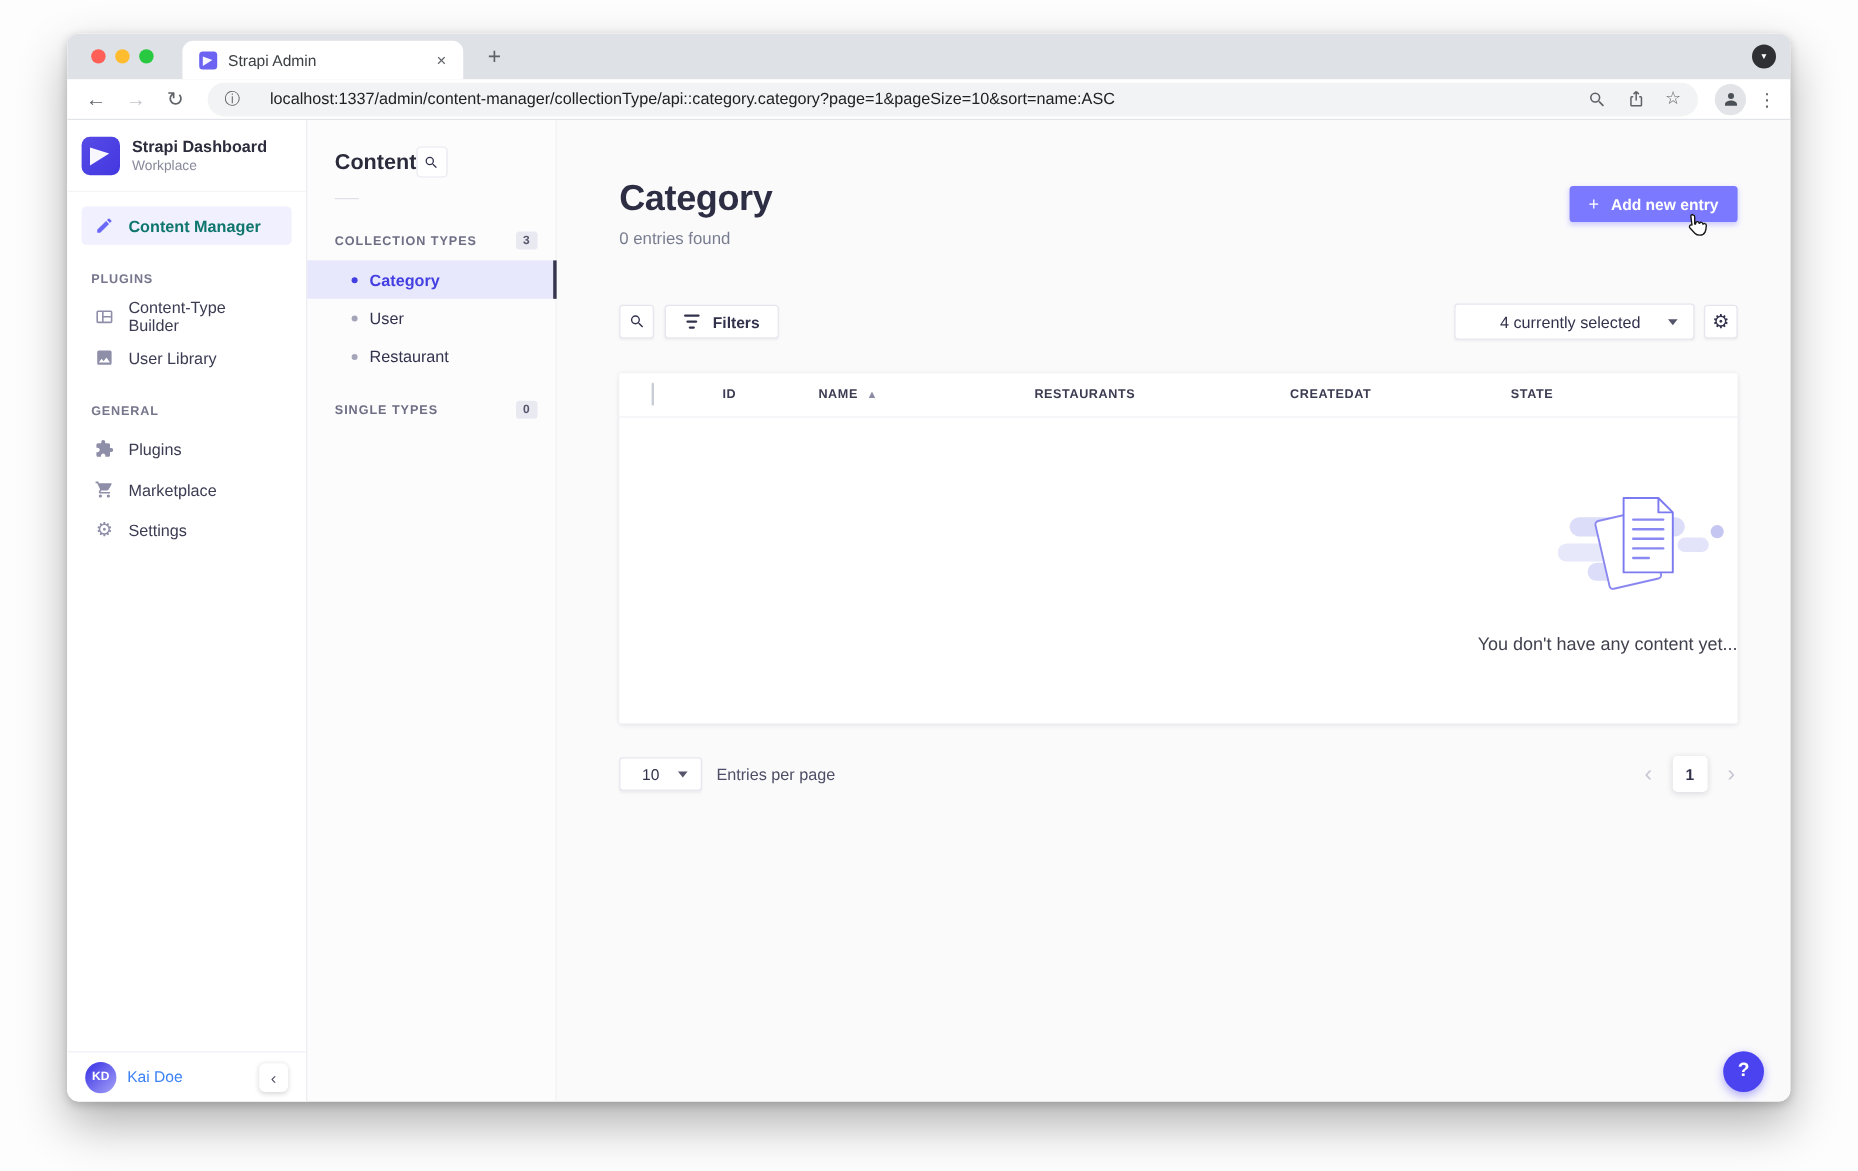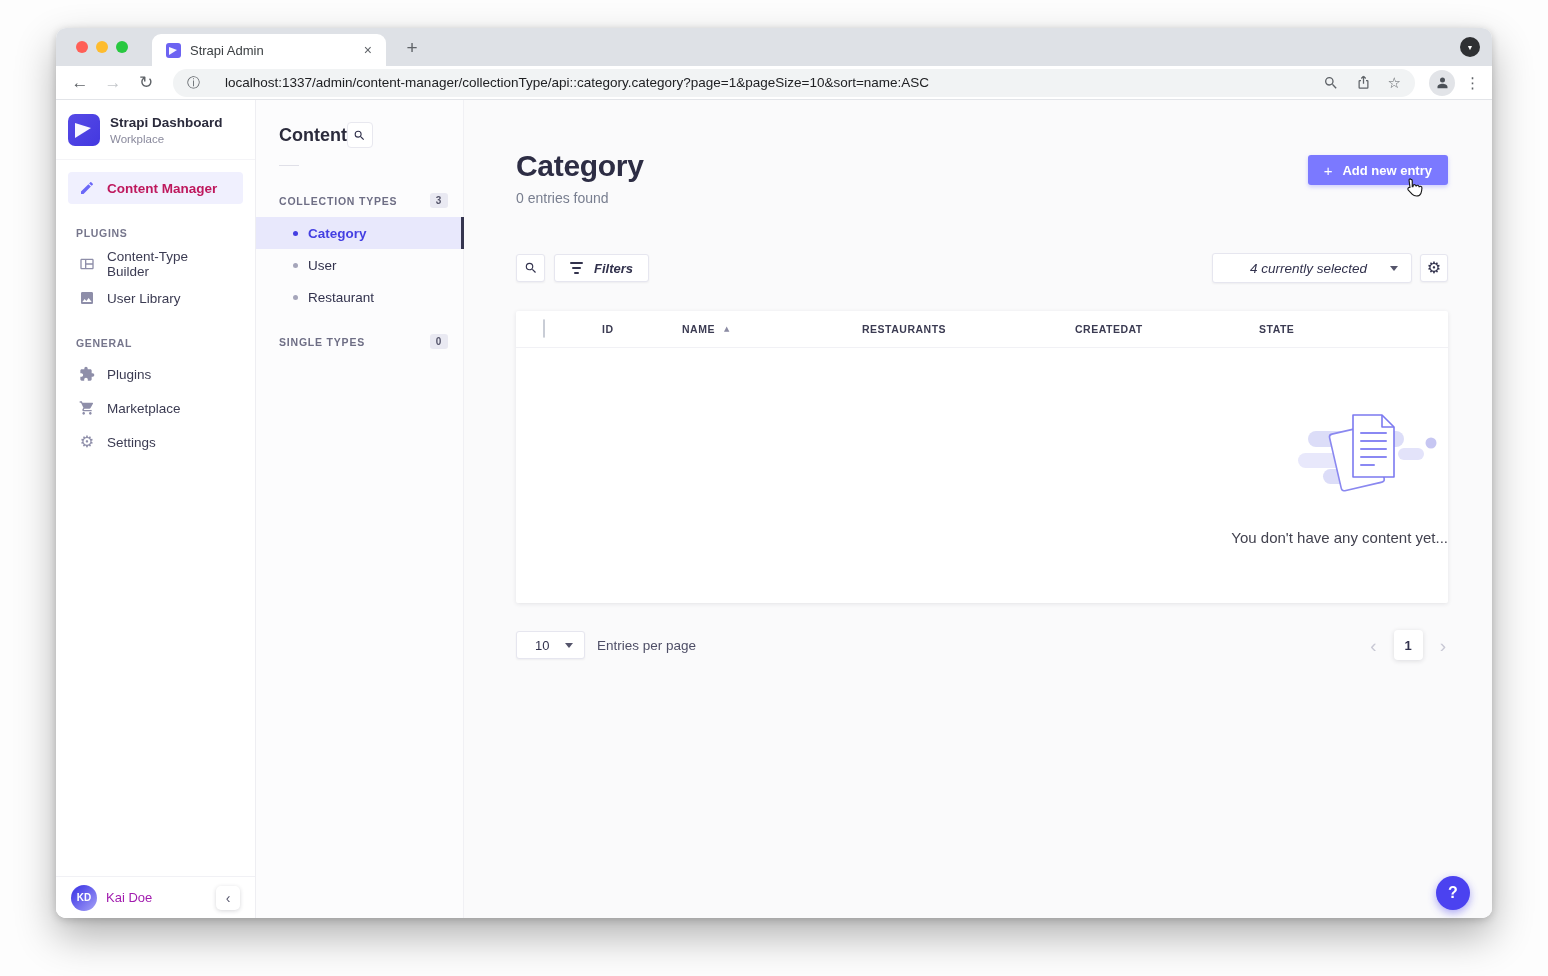--- a/index.html
+++ b/index.html
@@ -51,29 +51,29 @@
   .brand-logo { width:32px; height:32px; border-radius:7px; background:linear-gradient(135deg,#564ae6,#4338e0);
     position:relative; flex:0 0 auto; }
   .brand-logo::after { content:""; position:absolute; left:7px; top:9px; border-left:16px solid #fff;
     border-top:5px solid transparent; border-bottom:10px solid transparent; opacity:.96; }
   .brand-title { font-size:13.5px; font-weight:bold; color:#2b2b3c; line-height:1.25; }
   .brand-sub { font-size:11.5px; color:#8a8a9d; margin-top:1px; }
   .nav-item { height:32px; margin:2px 12px; border-radius:4px; display:flex; align-items:center;
     gap:11px; padding:0 10px; font-size:13.5px; color:#3b3b52; }
   .nav-item .nicon { width:18px; height:18px; color:#8e8ea9; display:flex; align-items:center; justify-content:center; flex:0 0 auto; }
   .nav-item.first { margin-top:12px; }
-  .nav-item.active { background:#f0f0fe; color:#be185d; font-weight:bold; }
+  .nav-item.active { background:#f0f0fe; color:#0f766e; font-weight:bold; }
   .nav-item.active .nicon { color:#6b68f8; }
   .sec-label { padding:21px 20px 7px; font-size:10.5px; font-weight:bold; letter-spacing:.7px; color:#76768c; }
   .gear-glyph { font-family:"DejaVu Sans", sans-serif; font-size:16px; line-height:1; }
   .sidebar-footer { position:absolute; left:0; right:0; bottom:0; height:42px; border-top:1px solid #f1f1f5;
     display:flex; align-items:center; padding:0 15px; gap:9px; background:#fff; }
   .kd-avatar { width:26px; height:26px; border-radius:50%; background:linear-gradient(135deg,#4b44e8 20%,#a7a3f7);
     color:#fff; font-size:10px; font-weight:bold; display:flex; align-items:center; justify-content:center; }
-  .footer-name { font-size:13px; color:#a21caf; }
+  .footer-name { font-size:13px; color:#3b82f6; }
   .collapse-btn { margin-left:auto; width:24px; height:24px; border-radius:5px; background:#fff;
     box-shadow:0 1px 4px rgba(33,33,52,.18); display:flex; align-items:center; justify-content:center;
     color:#55556b; font-size:14px; }
 
   
   .subnav { width:208px; background:#fcfcfd; border-right:1px solid #f0f0f4; flex:0 0 auto; }
   .subnav-head { display:flex; align-items:center; justify-content:flex-start; padding:22px 17px 0 23px; }
   .subnav-title { font-size:18px; font-weight:bold; color:#2b2b3c; }
   .search-btn { width:26px; height:26px; background:#fff; border:1px solid #e8e8ef; border-radius:4px;
     display:flex; align-items:center; justify-content:center; color:#32324d; }
@@ -93,21 +93,21 @@
   
   .main { flex:1; position:relative; background:#fafafb; min-width:0; }
   .main-header { display:flex; justify-content:space-between; align-items:flex-start; padding:49px 44px 0 52px; }
   .page-title { font-size:30px; font-weight:bold; color:#2d2d44; letter-spacing:-.3px; }
   .page-sub { font-size:14px; color:#787e8f; margin-top:7px; }
   .add-btn { margin-top:6px; height:30px; background:#7b79ff; border-radius:3px; color:#fff; font-size:13px;
     font-weight:bold; display:flex; align-items:center; gap:10px; padding:0 16px;
     box-shadow:0 2px 4px rgba(123,121,255,.35); }
   .add-plus { font-size:15px; font-weight:normal; }
 
-  .filter-row { display:flex; align-items:center; margin:47px 44px 0 52px;font-style:italic; }
+  .filter-row { display:flex; align-items:center; margin:47px 44px 0 52px; }
   .sq-btn { width:29px; height:28px; background:#fff; border:1px solid #e6e6ef; border-radius:3px;
     display:flex; align-items:center; justify-content:center; color:#32324d;
     box-shadow:0 1px 2px rgba(33,33,52,.06); }
   .filters-btn { height:28px; margin-left:9px; background:#fff; border:1px solid #e6e6ef; border-radius:3px;
     display:flex; align-items:center; gap:11px; padding:0 15px; font-size:13px; font-weight:bold; color:#32324d;
     box-shadow:0 1px 2px rgba(33,33,52,.06); }
   .filter-ico { display:flex; flex-direction:column; gap:3px; }
   .filter-ico i { display:block; height:2px; border-radius:1px; background:#32324d; }
   .filter-ico i:nth-child(1){ width:13px; } .filter-ico i:nth-child(2){ width:9px; margin-left:2px; } .filter-ico i:nth-child(3){ width:5px; margin-left:4px; }
   .cols-dropdown { margin-left:auto; width:200px; height:30px; background:#fff; border:1px solid #e6e6ef;

